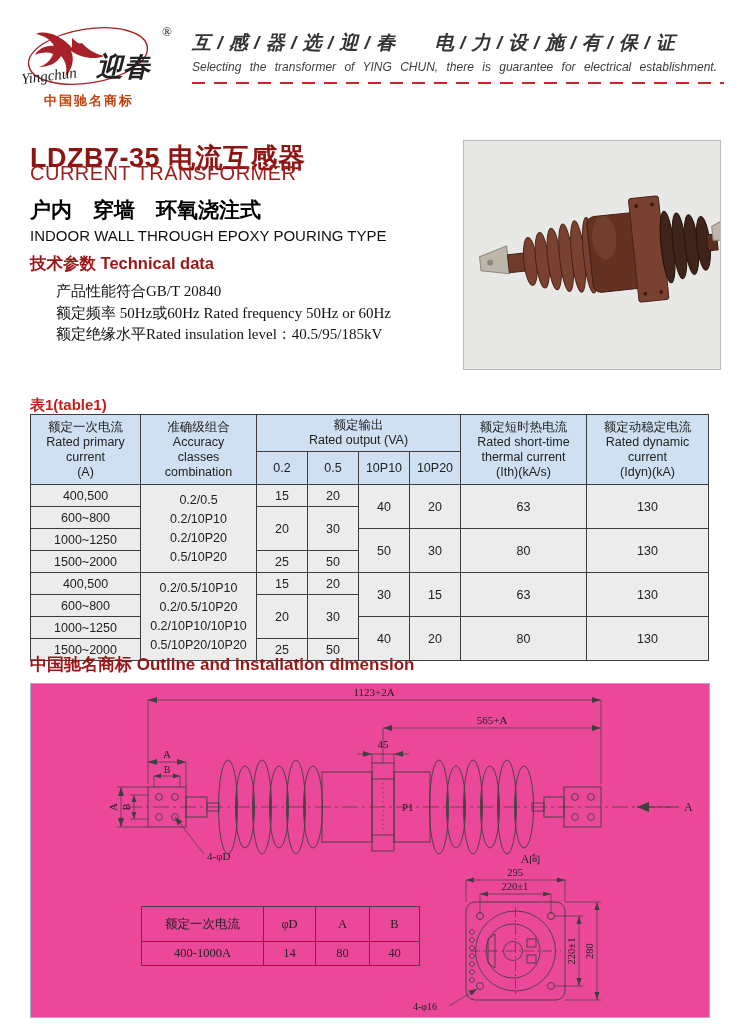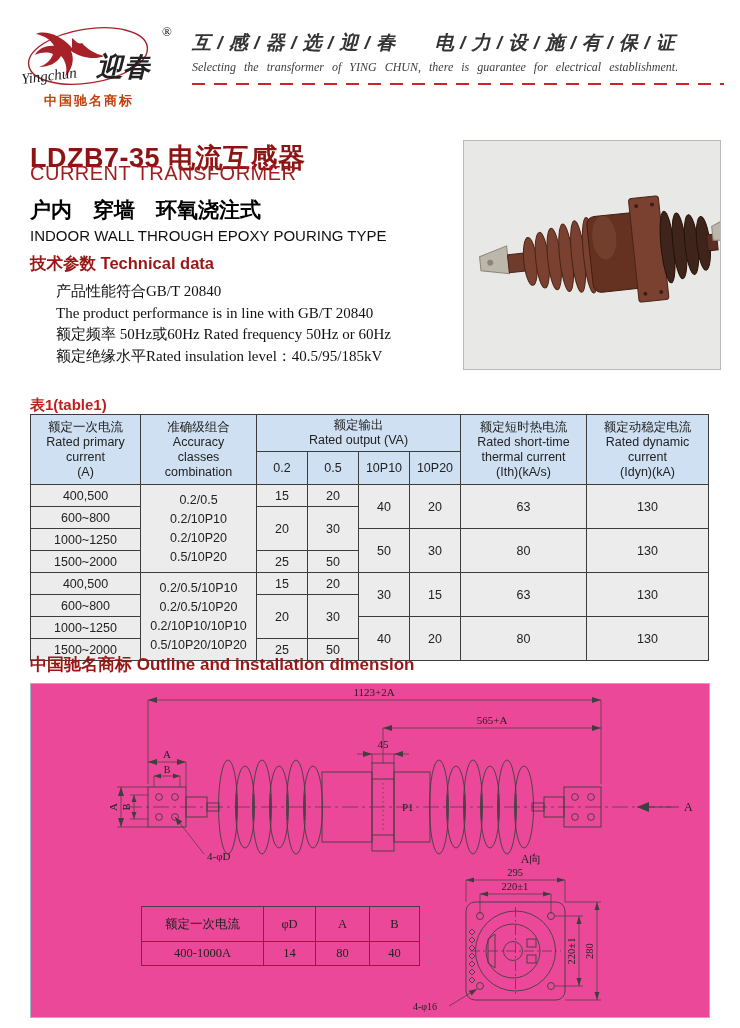--- a/index.html
+++ b/index.html
@@ -8,21 +8,21 @@
     font-family:"Liberation Sans",sans-serif;color:#1a1a1a;overflow:hidden;
   }
   .abs{position:absolute;}
   .pre{white-space:pre-line;}
 
   
   #logo{left:14px;top:18px;width:168px;height:76px;}
   #trademark{left:44px;top:92px;font-size:13px;color:#c2410c;letter-spacing:2px;font-weight:bold;}
   #slogan{left:192px;top:30px;width:532px;}
   #slogan .cn{font-size:19px;font-weight:bold;font-style:italic;color:#333;letter-spacing:0.5px;white-space:nowrap;}
-  #slogan .en{font-size:12px;font-style:italic;color:#3d3d3d;margin-top:4px;word-spacing:5px;white-space:nowrap;font-family:Liberation Serif, serif;}
+  #slogan .en{font-size:12px;font-style:italic;color:#3d3d3d;margin-top:4px;word-spacing:5px;white-space:nowrap;}
   #slogan .dashes{margin-top:8px;height:2px;
     background:repeating-linear-gradient(90deg,#c9252b 0 13px,transparent 13px 22px);}
 
   
   #model{left:30px;top:140px;font-size:27px;font-weight:bold;color:#8e1414;letter-spacing:0.5px;}
   #model-en{left:30px;top:162px;font-size:20px;color:#9e1d1d;letter-spacing:0.5px;}
   #type-cn{left:30px;top:196px;font-family:"Liberation Serif",serif;font-size:21px;font-weight:bold;color:#000;}
   #type-en{left:30px;top:227px;font-size:15px;color:#101010;}
   #tech-head{left:30px;top:253px;font-size:16.5px;font-weight:bold;color:#9a1616;}
   #tech-lines{left:56px;top:281px;width:420px;font-family:"Liberation Serif",serif;font-size:15px;line-height:21.5px;color:#111;}
@@ -77,21 +77,20 @@
 </div>
 
 <div id="model" class="abs">LDZB7-35 电流互感器</div>
 <div id="model-en" class="abs">CURRENT TRANSFORMER</div>
 <div id="type-cn" class="abs">户内　穿墙　环氧浇注式</div>
 <div id="type-en" class="abs">INDOOR WALL THROUGH EPOXY POURING TYPE</div>
 <div id="tech-head" class="abs">技术参数  Technical data</div>
 
 <div id="tech-lines" class="abs">
   <div>产品性能符合GB/T 20840</div>
-  <div>The product performance is in line with GB/T 20840</div>
   <div>额定频率 50Hz或60Hz  Rated frequency 50Hz or 60Hz</div>
   <div>额定绝缘水平Rated insulation level：40.5/95/185kV</div>
 </div>
 
 <div id="photo" class="abs">
   <svg width="256" height="228" viewBox="0 0 256 228">
     <rect x="0" y="0" width="256" height="228" fill="#e8e8e6"></rect>
     <g transform="rotate(-6 128 114)">
       <polygon points="16,104 44,96 44,124 16,118" fill="#bdb6aa" stroke="#8c8579"></polygon>
       <circle cx="26" cy="111" r="3" fill="#8c8579"></circle>

